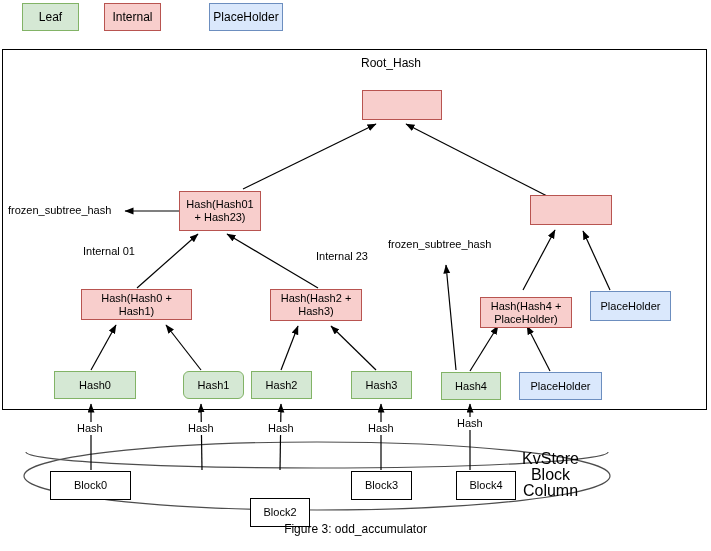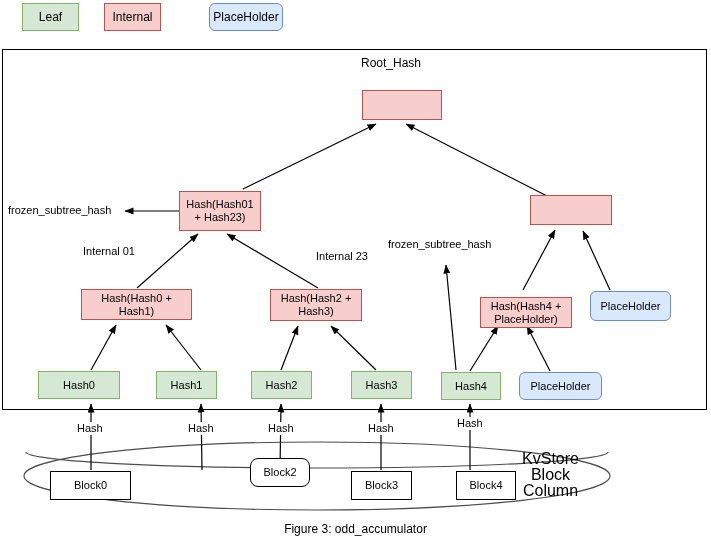--- a/index.html
+++ b/index.html
@@ -7,21 +7,21 @@
     position:relative;width:711px;height:551px;overflow:hidden;
     font-family:"Liberation Sans","DejaVu Sans",sans-serif;color:#000;padding-left:20px;
   }
   .box{
     position:absolute;box-sizing:border-box;border:1px solid #000;background:#fff;
     display:flex;align-items:center;justify-content:center;text-align:center;
     font-size:11px;line-height:13px;padding:0 3px;
   }
   .pink{background:var(--internal-fill);border-color:var(--internal-stroke);}
   .green{background:var(--leaf-fill);border-color:var(--leaf-stroke);}
-  .blue{background:var(--placeholder-fill);border-color:var(--placeholder-stroke);border-radius:6px;}
+  .blue{background:var(--placeholder-fill);border-color:var(--placeholder-stroke);}
   .legend .box{font-size:12px;}
   .lbl{position:absolute;font-size:11px;line-height:13px;white-space:nowrap;}
   .lbl.big{font-size:12px;}
   .edge-lbl{background:#fff;padding:0 2px;}
   #container-frame{
     position:absolute;left:2px;top:49px;width:705px;height:361px;
     border:1.5px solid #000;box-sizing:border-box;background:#fff;
   }
   svg#edges{position:absolute;left:0;top:0;pointer-events:none;}
   #caption{position:absolute;left:0;top:522px;width:711px;text-align:center;font-size:12px;}
@@ -79,29 +79,29 @@
   </svg>
 
   <div class="box pink" style="left:362px;top:90px;width:80px;height:30px;"></div>
   <div class="box pink" style="left:179px;top:191px;width:82px;height:40px;">Hash(Hash01 + Hash23)</div>
   <div class="box pink" style="left:530px;top:195px;width:82px;height:30px;"></div>
   <div class="box pink" style="left:81px;top:289px;width:111px;height:31px;">Hash(Hash0 + Hash1)</div>
   <div class="box pink" style="left:270px;top:289px;width:92px;height:32px;">Hash(Hash2 + Hash3)</div>
   <div class="box pink" style="left:480px;top:291px;width:92px;height:31px;margin-top:6px;">Hash(Hash4 + PlaceHolder)</div>
   <div class="box blue" style="left:590px;top:291px;width:81px;height:30px;">PlaceHolder</div>
 
-  <div class="box green" style="left:38px;top:371px;width:82px;height:28px;">Hash0</div>
-  <div class="box green" style="left:156px;top:371px;width:61px;height:28px;">Hash1</div>
+  <div class="box green" style="left:54px;top:371px;width:82px;height:28px;">Hash0</div>
+  <div class="box green" style="left:183px;top:371px;width:61px;height:28px;border-radius:6px;">Hash1</div>
   <div class="box green" style="left:251px;top:371px;width:61px;height:28px;">Hash2</div>
   <div class="box green" style="left:351px;top:371px;width:61px;height:28px;">Hash3</div>
   <div class="box green" style="left:441px;top:372px;width:60px;height:28px;">Hash4</div>
   <div class="box blue" style="left:519px;top:372px;width:83px;height:28px;">PlaceHolder</div>
 
   <div class="box" style="left:50px;top:471px;width:81px;height:29px;">Block0</div>
-  <div class="box" style="left:250px;top:458px;width:60px;height:29px;border-radius:8px;">Block2</div>
+  <div class="box" style="left:250px;top:498px;width:60px;height:29px;">Block2</div>
   <div class="box" style="left:351px;top:471px;width:61px;height:29px;">Block3</div>
   <div class="box" style="left:440px;top:471px;width:60px;height:29px;margin-left:16px;">Block4</div>
 
   <div class="lbl big" style="left:351px;top:57px;width:80px;text-align:center;">Root_Hash</div>
   <div class="lbl" style="left:8px;top:204px;">frozen_subtree_hash</div>
   <div class="lbl" style="left:388px;top:238px;">frozen_subtree_hash</div>
   <div class="lbl" style="left:83px;top:245px;">Internal 01</div>
   <div class="lbl" style="left:316px;top:250px;">Internal 23</div>
 
   <div class="lbl edge-lbl" style="left:75px;top:422px;">Hash</div>

